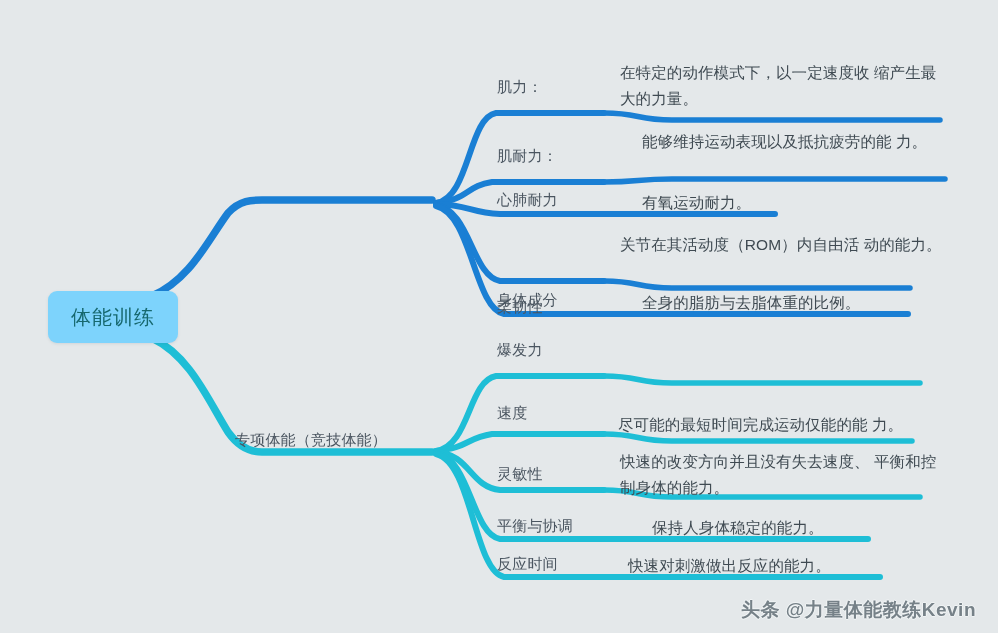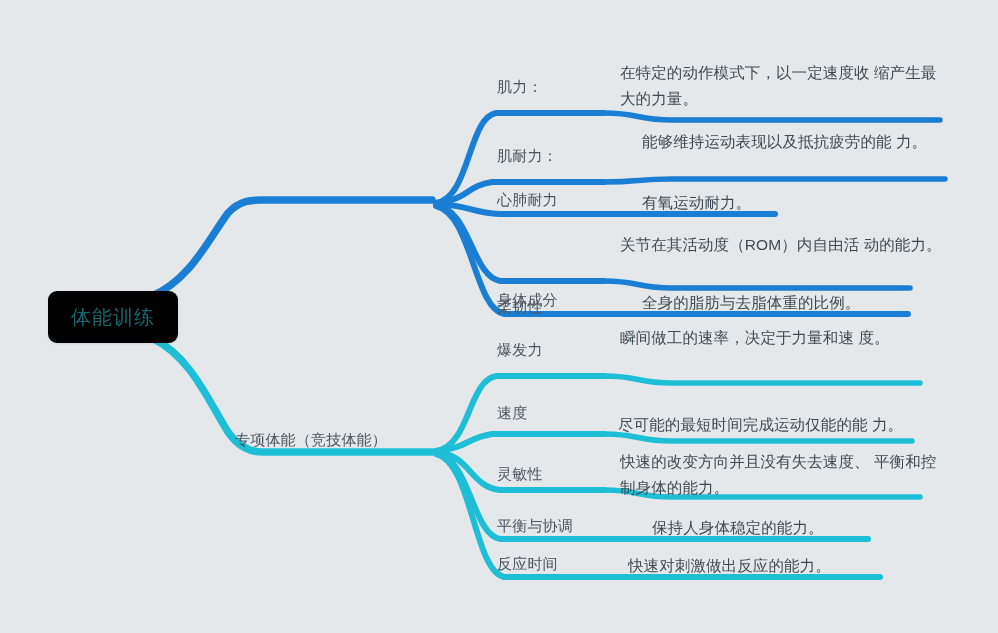--- a/index.html
+++ b/index.html
@@ -44,21 +44,21 @@
     font-size: 15.5px;
     line-height: 26px;
     letter-spacing: 0.1px;
   }
   .root-box {
     position: absolute;
     left: 48px;
     top: 291px;
     width: 130px;
     height: 52px;
-    background: #000000;
+    background: #7dd3fc;
     border-radius: 9px;
     display: flex;
     align-items: center;
     justify-content: center;
     box-shadow: 0 1px 3px rgba(80,95,110,0.13);
   }
   .root-text {
     color: #17686e;
     font-size: 20px;
     letter-spacing: 1px;
@@ -133,23 +133,22 @@
   <div class="node-desc" style="left:620px; top:232px; width:325px;">关节在其活动度（ROM）内自由活
 动的能力。</div>
   <div class="node-desc" style="left:642px; top:290px; width:320px;">全身的脂肪与去脂体重的比例。</div>
 
   <div class="node-label" style="left:497px; top:340px;">爆发力</div>
   <div class="node-label" style="left:497px; top:403px;">速度</div>
   <div class="node-label" style="left:497px; top:464px;">灵敏性</div>
   <div class="node-label" style="left:497px; top:516px;">平衡与协调</div>
   <div class="node-label" style="left:497px; top:554px;">反应时间</div>
 
-  <div class="node-desc" style="left:620px; top:325px; width:320px;">瞬间做工的速率，决定于力量和速
-度。</div>
   <div class="node-desc" style="left:618px; top:388px; width:325px;margin-top:24px;">尽可能的最短时间完成运动仅能的能
 力。</div>
   <div class="node-desc" style="left:620px; top:449px; width:330px;">快速的改变方向并且没有失去速度、
 平衡和控制身体的能力。</div>
   <div class="node-desc" style="left:652px; top:515px; width:300px;">保持人身体稳定的能力。</div>
   <div class="node-desc" style="left:628px; top:553px; width:300px;">快速对刺激做出反应的能力。</div>
 
+  <div class="watermark">头条 @力量体能教练Kevin</div>
 
 </div>
 
 </body></html>

